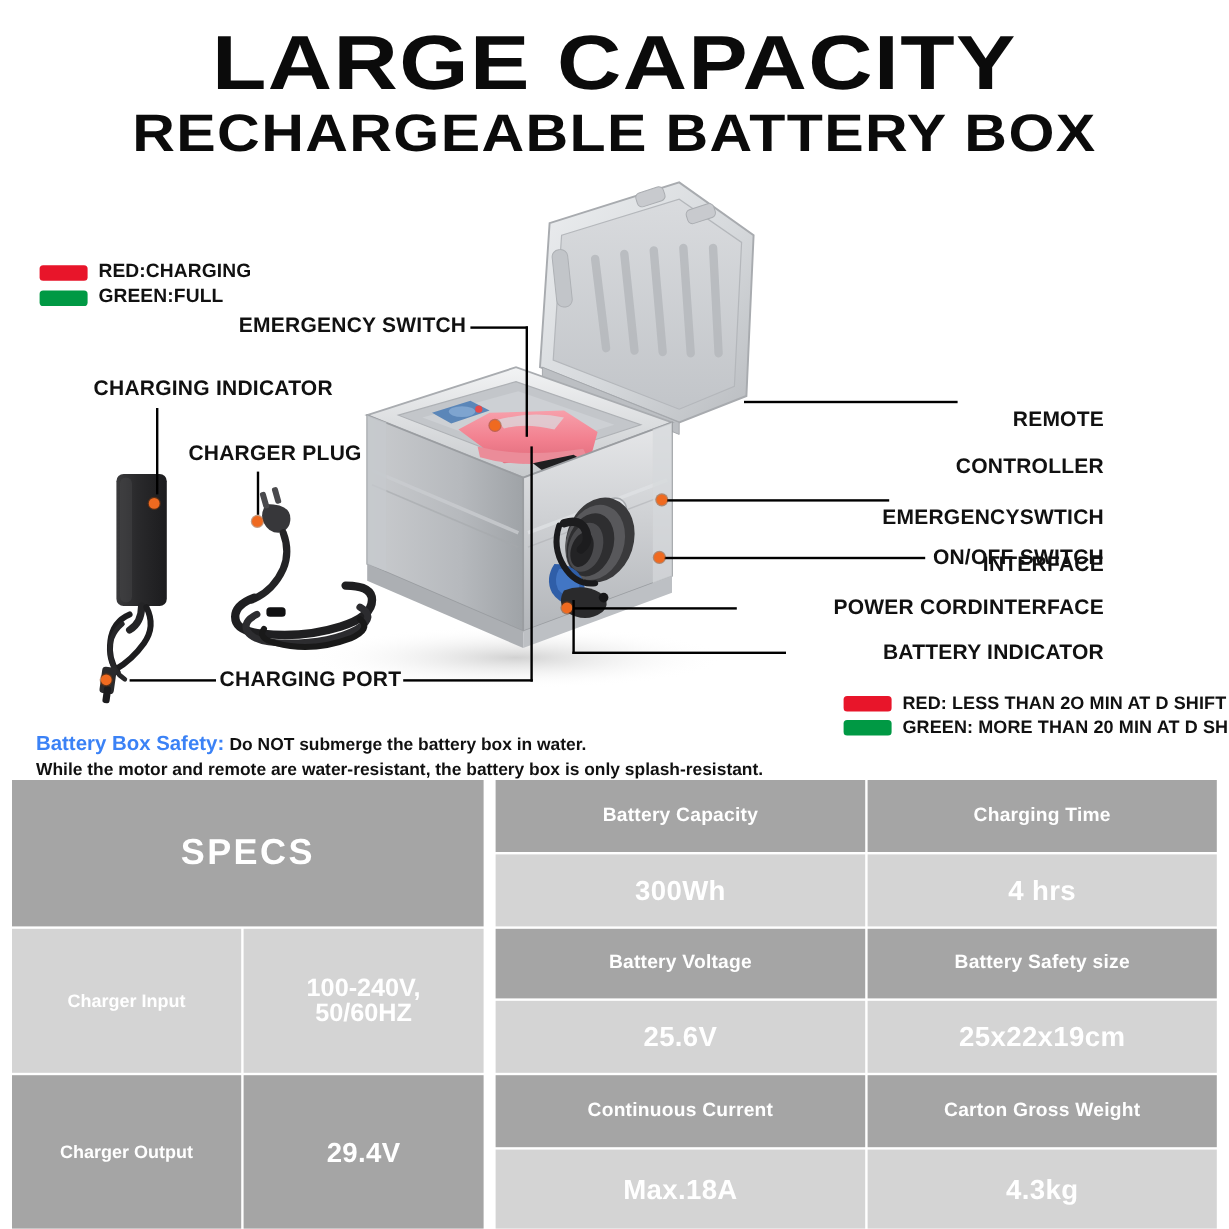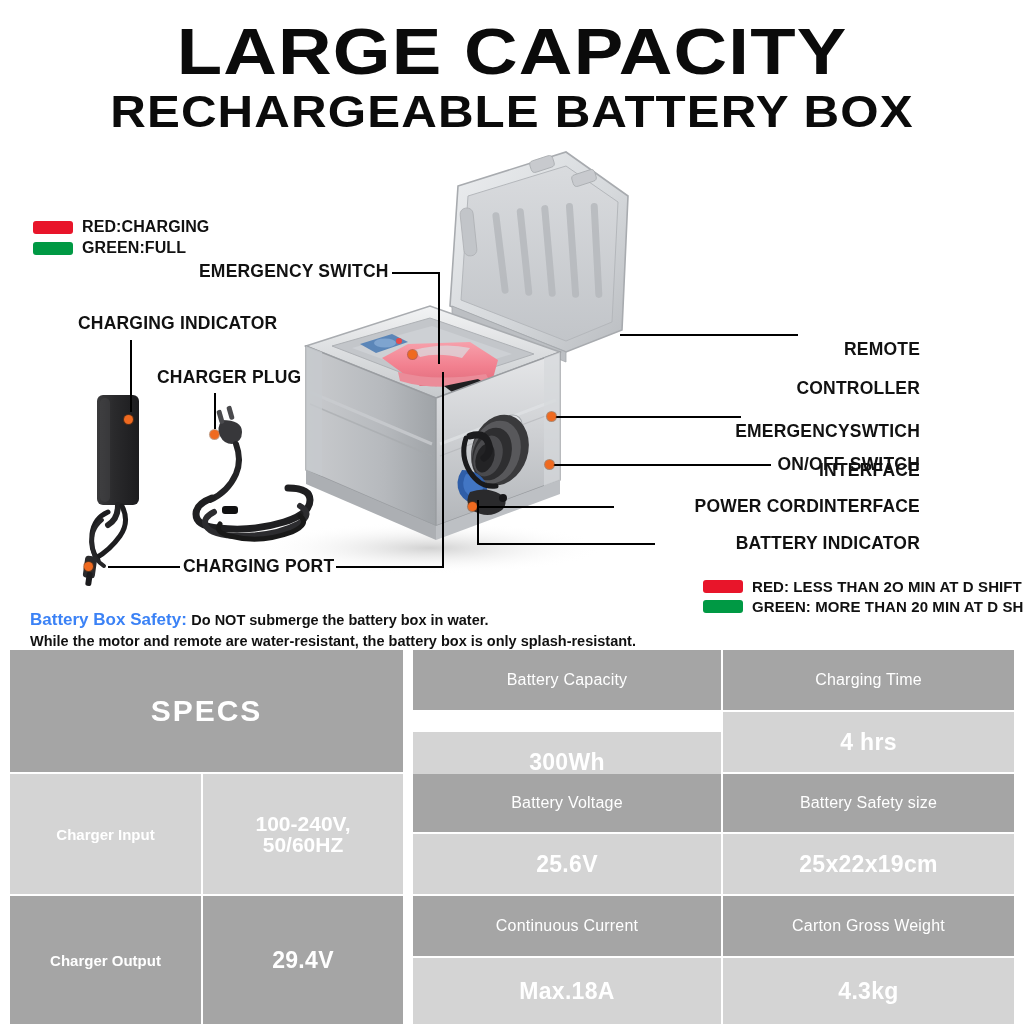--- a/index.html
+++ b/index.html
@@ -38,21 +38,21 @@
   #safety-title{color:#3b82f6;font-weight:bold;font-size:17px;}
   #safety-rest{font-weight:bold;font-size:14.5px;color:#111;}
   #safety-line2{font-size:14.5px;font-weight:bold;color:#111;margin-top:2px;line-height:1.25;}
 
   
   #spec-table{position:absolute;left:10px;top:650px;width:1004px;height:374px;}
   .cell{position:absolute;display:flex;align-items:center;justify-content:center;
         color:#fff;text-align:center;box-sizing:border-box;}
   .g-dark{background:#a5a5a5;}
   .g-light{background:#d4d4d4;}
-  .hdr{font-size:16px;font-weight:normal;letter-spacing:.2px;text-align:right;}
+  .hdr{font-size:16px;font-weight:bold;letter-spacing:.2px;text-align:right;}
   .val{font-size:23px;font-weight:bold;letter-spacing:.3px;}
   .rowlbl{font-size:15px;font-weight:bold;}
   #specs-cell{font-size:30px;font-weight:bold;letter-spacing:2px;}
   .valsmall{font-size:21px;font-weight:bold;line-height:1.0;}
 
   
   #product{position:absolute;left:0;top:0;width:1024px;height:640px;pointer-events:none;}
 </style>
 </head>
 <body>
@@ -283,21 +283,21 @@
   <div class="cell g-light rowlbl" style="left:0;top:124px;width:191px;height:120px;">Charger Input</div>
 
   <div class="cell g-dark" id="specs-cell" style="left:0;top:0;width:393px;height:122px;">SPECS</div>
   <div class="cell g-light valsmall" style="left:193px;top:124px;width:200px;height:120px;white-space:pre-line;">100-240V,
 50/60HZ</div>
 
   <div class="cell g-dark rowlbl" style="left:0;top:246px;width:191px;height:128px;">Charger Output</div>
   <div class="cell g-dark val" style="left:193px;top:246px;width:200px;height:128px;">29.4V</div>
 
   <div class="cell g-dark hdr" style="left:403px;top:0;width:308px;height:60px;">Battery Capacity</div>
-  <div class="cell g-light val" style="left:403px;top:62px;width:308px;height:60px;margin-top:20px;">300Wh</div>
+  <div class="cell g-light val" style="left:403px;top:62px;width:308px;height:60px;">300Wh</div>
   <div class="cell g-dark hdr" style="left:403px;top:124px;width:308px;height:58px;">Battery Voltage</div>
   <div class="cell g-light val" style="left:403px;top:184px;width:308px;height:60px;">25.6V</div>
   <div class="cell g-dark hdr" style="left:403px;top:246px;width:308px;height:60px;">Continuous Current</div>
   <div class="cell g-light val" style="left:403px;top:308px;width:308px;height:66px;">Max.18A</div>
 
   <div class="cell g-dark hdr" style="left:713px;top:0;width:291px;height:60px;">Charging Time</div>
   <div class="cell g-light val" style="left:713px;top:62px;width:291px;height:60px;">4 hrs</div>
   <div class="cell g-dark hdr" style="left:713px;top:124px;width:291px;height:58px;">Battery Safety size</div>
   <div class="cell g-light val" style="left:713px;top:184px;width:291px;height:60px;text-align:right;">25x22x19cm</div>
   <div class="cell g-dark hdr" style="left:713px;top:246px;width:291px;height:60px;">Carton Gross Weight</div>

